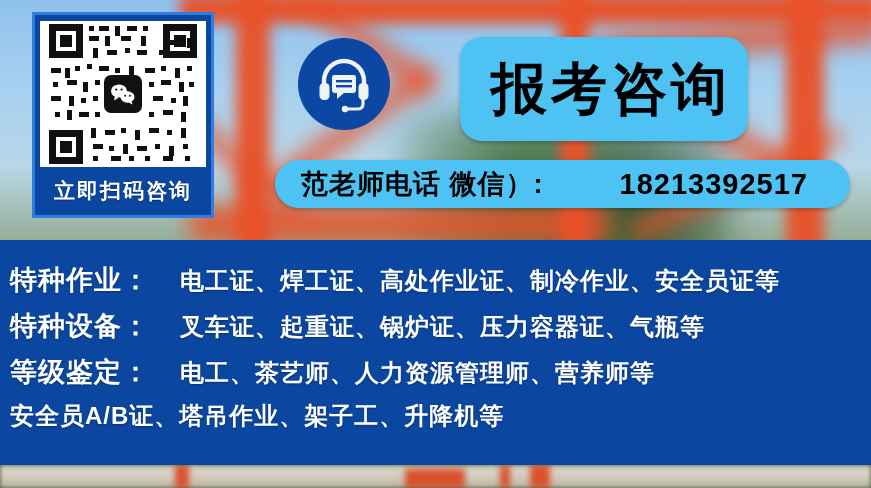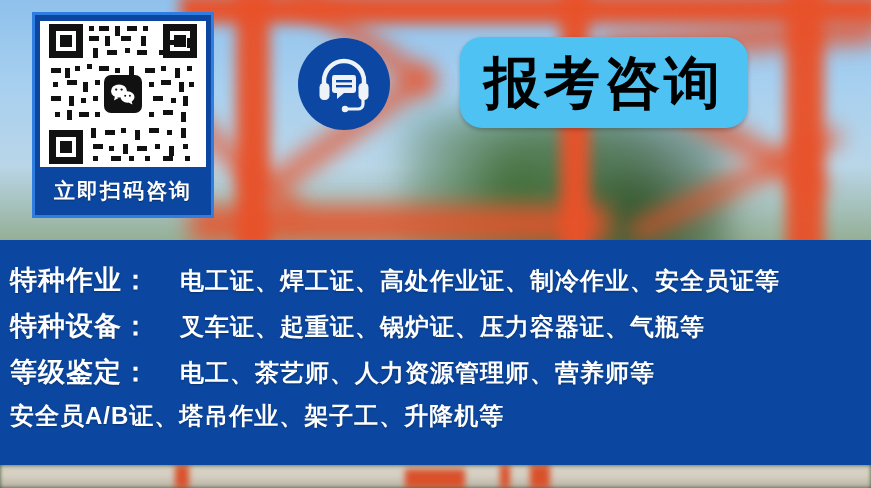--- a/index.html
+++ b/index.html
@@ -85,22 +85,23 @@
     display:flex;align-items:center;justify-content:center;
   }
 
   
   .pill{
     position:absolute;background:#4ec2f2;
     display:flex;align-items:center;
     box-shadow:0 2px 4px rgba(0,0,0,.25);
   }
   .pill-title{
-    left:460px;top:37px;width:288px;height:91px;border-radius:22px;
-    justify-content:center;
+    left:460px;top:37px;width:288px;height:104px;border-radius:22px;
+    justify-content:flex-start;
+    padding-left:31px;
   }
   .pill-title .txt{
     font-size:56px;font-weight:bold;color:#000;letter-spacing:4px;
     white-space:nowrap;line-height:1;
   }
   .pill-phone{
     left:275px;top:160px;width:575px;height:48px;border-radius:24px;
     padding:0 26px;justify-content:space-between;
   }
   .pill-phone .lbl{font-size:27px;font-weight:bold;color:#000;white-space:nowrap;letter-spacing:1px;}
@@ -273,20 +274,24 @@
       <polygon points="22,38 22,44 29,38" fill="#eef3f8"></polygon>
       <rect x="21" y="25" width="16" height="2.4" fill="#0d47a4"></rect>
       <rect x="21" y="30" width="16" height="2.4" fill="#0d47a4"></rect>
     </svg>
   </div>
 
   <div class="pill pill-title">
     <span class="txt">报考咨询</span>
   </div>
 
+  <div class="pill pill-phone">
+    <span class="lbl">范老师电话 微信）:</span>
+    <span class="num">18213392517</span>
+  </div>
 
   <div class="panel">
     <div class="row">
       <span class="label">特种作业：</span>
       <span class="value">电工证、焊工证、高处作业证、制冷作业、安全员证等</span>
     </div>
     <div class="row">
       <span class="label">特种设备：</span>
       <span class="value">叉车证、起重证、锅炉证、压力容器证、气瓶等</span>
     </div>

